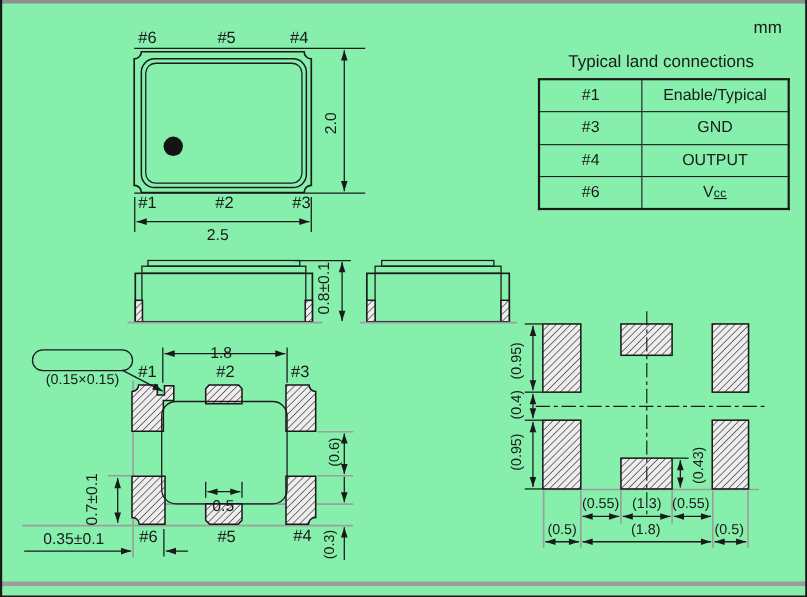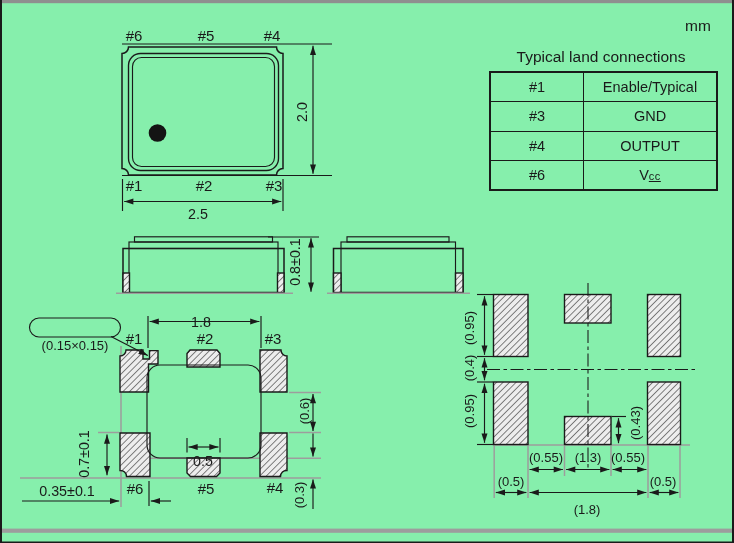--- a/index.html
+++ b/index.html
@@ -191,21 +191,21 @@
   <div class="t s13 r" style="left:299px;top:494.5px">(0.3)</div>
 
   <div class="t s13 r" style="left:469px;top:327.5px">(0.95)</div>
   <div class="t s13 r" style="left:469px;top:368px">(0.4)</div>
   <div class="t s13 r" style="left:469px;top:410.5px">(0.95)</div>
   <div class="t s13 r" style="left:635px;top:423px">(0.43)</div>
   <div class="t s13" style="left:546px;top:457px">(0.55)</div>
   <div class="t s13" style="left:588px;top:457px">(1.3)</div>
   <div class="t s13" style="left:628px;top:457px">(0.55)</div>
   <div class="t s13" style="left:511px;top:481px">(0.5)</div>
-  <div class="t s13" style="left:587px;top:509px">(1.8)</div>
+  <div class="t s13" style="left:587px;top:481px">(1.8)</div>
   <div class="t s13" style="left:663px;top:481px">(0.5)</div>
 
   <table class="conn">
     <tbody>
       <tr>
         <td class="c1">#1</td>
         <td>Enable/Typical</td>
       </tr>
       <tr>
         <td class="c1">#3</td>

